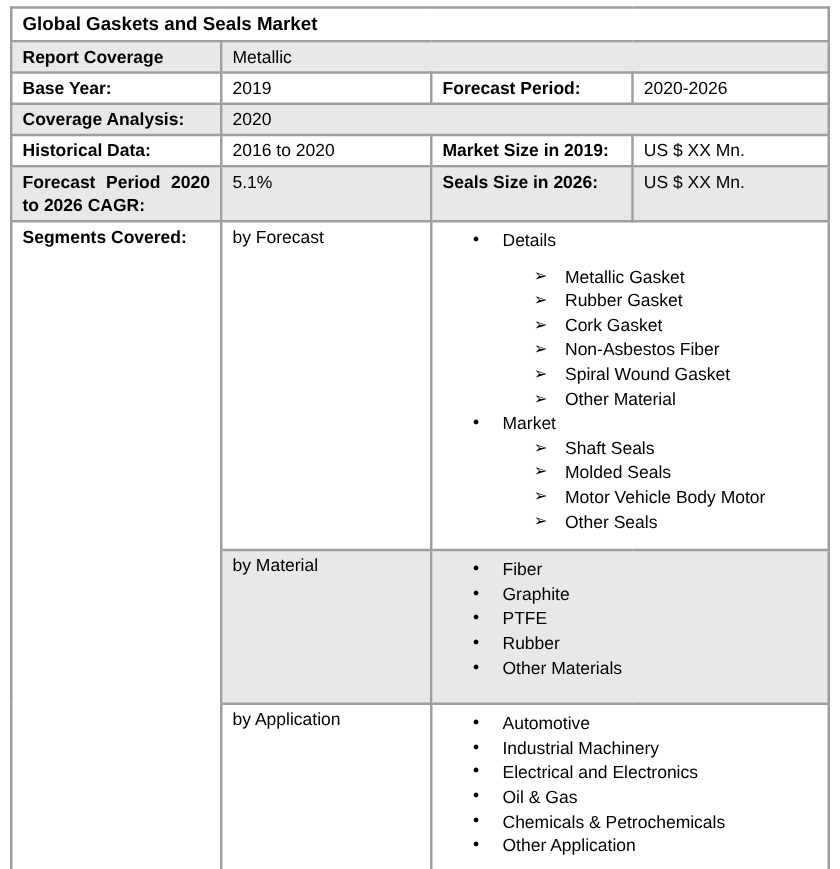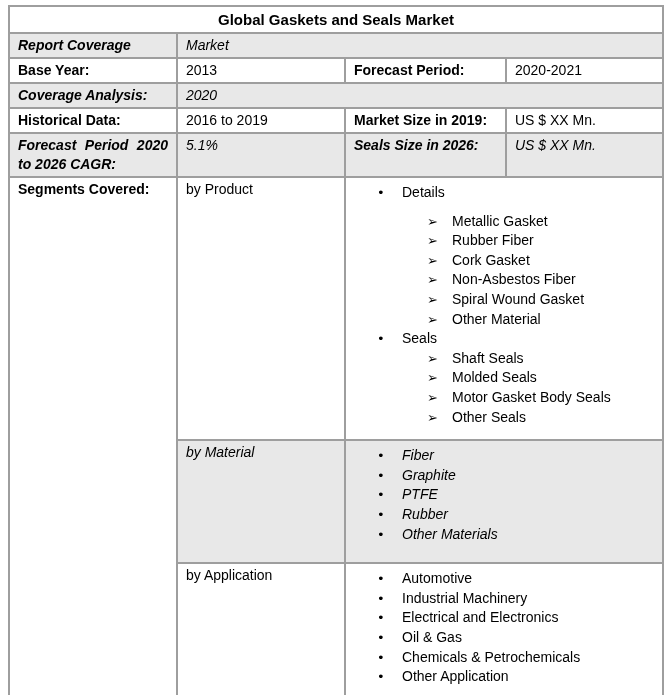--- a/index.html
+++ b/index.html
@@ -22,27 +22,26 @@
     table-layout: fixed;
   }
   .report-table td {
     border: 2px solid #9e9e9e;
     padding: 2px 8px;
     vertical-align: top;
     line-height: 19px;
     overflow: hidden;
   }
   td.title-cell {
-    text-align: center;
     font-weight: bold;
     font-size: 15px;
     padding: 3px 8px;
   }
   td.label { font-weight: bold; }
-  td.shaded { background: #e8e8e8; font-style: italic; }
+  td.shaded { background: #e8e8e8; }
   td.justify { text-align: justify; }
   td.list-cell { padding: 5px 8px 12px 8px; }
   .li {
     display: flex;
     align-items: flex-start;
     line-height: 19.6px;
   }
   .li .bullet {
     font-family: "DejaVu Sans", sans-serif;
     flex: 0 0 auto;
@@ -65,96 +64,96 @@
     <col style="width:157px">
   </colgroup>
 
   <tbody>
       <tr style="height:24px">
     <td class="title-cell" colspan="4">Global Gaskets and Seals Market</td>
   </tr>
 
   <tr style="height:24px">
     <td class="label shaded">Report Coverage</td>
-    <td class="shaded" colspan="3">Market</td>
+    <td class="shaded" colspan="3">Metallic</td>
   </tr>
 
   <tr style="height:21px">
     <td class="label">Base Year:</td>
-    <td>2013</td>
+    <td>2019</td>
     <td class="label">Forecast Period:</td>
-    <td>2020-2021</td>
+    <td>2020-2026</td>
   </tr>
 
   <tr style="height:23px">
     <td class="label shaded">Coverage Analysis:</td>
     <td class="shaded" colspan="3">2020</td>
   </tr>
 
   <tr style="height:24px">
     <td class="label">Historical Data:</td>
-    <td>2016 to 2019</td>
+    <td>2016 to 2020</td>
     <td class="label">Market Size in 2019:</td>
     <td>US $ XX Mn.</td>
   </tr>
 
   <tr style="height:42px">
     <td class="label shaded justify">Forecast Period 2020 to 2026 CAGR:</td>
     <td class="shaded">5.1%</td>
     <td class="label shaded">Seals Size in 2026:</td>
     <td class="shaded">US $ XX Mn.</td>
   </tr>
 
   <tr style="height:252px">
     <td class="label" rowspan="3">Segments Covered:</td>
-    <td class="group-name-cell">by Product</td>
+    <td class="group-name-cell">by Forecast</td>
     <td class="list-cell" colspan="2">
           <div class="li lvl1">
             <span class="bullet">•</span>
             <span class="txt">Details</span>
           </div>
           <div class="li lvl2 gap">
             <span class="bullet">➢</span>
             <span class="txt">Metallic Gasket</span>
           </div>
           <div class="li lvl2">
             <span class="bullet">➢</span>
-            <span class="txt">Rubber Fiber</span>
+            <span class="txt">Rubber Gasket</span>
           </div>
           <div class="li lvl2">
             <span class="bullet">➢</span>
             <span class="txt">Cork Gasket</span>
           </div>
           <div class="li lvl2">
             <span class="bullet">➢</span>
             <span class="txt">Non-Asbestos Fiber</span>
           </div>
           <div class="li lvl2">
             <span class="bullet">➢</span>
             <span class="txt">Spiral Wound Gasket</span>
           </div>
           <div class="li lvl2">
             <span class="bullet">➢</span>
             <span class="txt">Other Material</span>
           </div>
           <div class="li lvl1">
             <span class="bullet">•</span>
-            <span class="txt">Seals</span>
+            <span class="txt">Market</span>
           </div>
           <div class="li lvl2">
             <span class="bullet">➢</span>
             <span class="txt">Shaft Seals</span>
           </div>
           <div class="li lvl2">
             <span class="bullet">➢</span>
             <span class="txt">Molded Seals</span>
           </div>
           <div class="li lvl2">
             <span class="bullet">➢</span>
-            <span class="txt">Motor Gasket Body Seals</span>
+            <span class="txt">Motor Vehicle Body Motor</span>
           </div>
           <div class="li lvl2">
             <span class="bullet">➢</span>
             <span class="txt">Other Seals</span>
           </div>
         </td>
   </tr>
 
   <tr style="height:123px">
     <td class="group-name-cell shaded">by Material</td>

